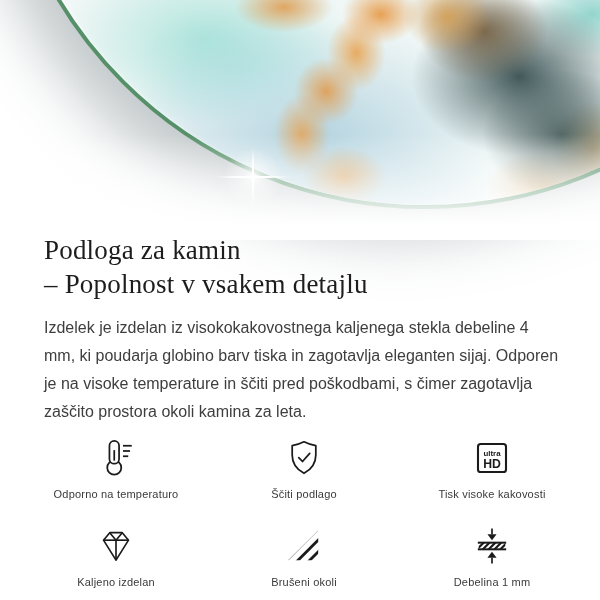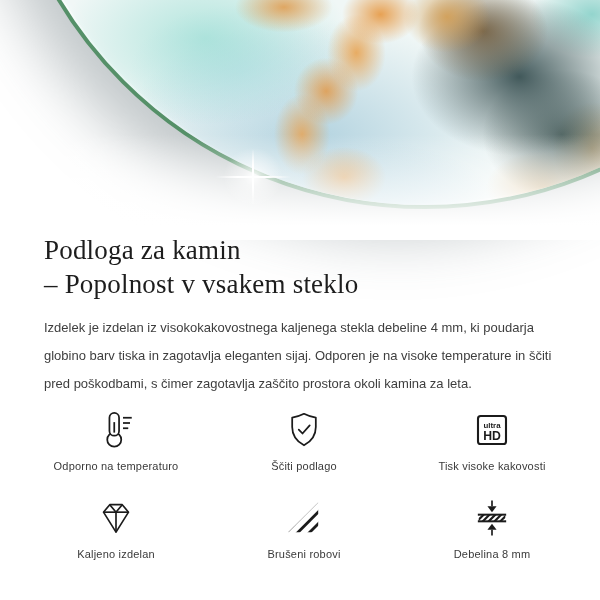--- a/index.html
+++ b/index.html
@@ -77,21 +77,21 @@
     margin-top:-7px;
     font-family:"Liberation Serif", serif;
     font-weight:400;
     font-size:27px;
     line-height:34px;
     color:#1d1d1d;
     letter-spacing:.2px;
   }
   .description {
     margin-top:13px;
-    font-size:13px;
+    font-size:16px;
     line-height:28px;
     color:#3e3e3e;
     max-width:530px;
   }
 
   .features {
     margin:10px -22px 0;
     display:grid;
     grid-template-columns:repeat(3, 1fr);
     row-gap:24px;
@@ -118,21 +118,21 @@
     <div class="glass-disc">
       <div class="art"></div>
     </div>
     <div class="hero-fade"></div>
     <div class="sparkle"></div>
   </section>
 
   <main class="content">
     <h1>
       <span>Podloga za kamin</span><br>
-      <span>– Popolnost v vsakem steklo</span>
+      <span>– Popolnost v vsakem detajlu</span>
     </h1>
 
     <p class="description">Izdelek je izdelan iz visokokakovostnega kaljenega stekla debeline 4 mm, ki poudarja globino barv tiska in zagotavlja eleganten sijaj. Odporen je na visoke temperature in ščiti pred poškodbami, s čimer zagotavlja zaščito prostora okoli kamina za leta.</p>
 
     <div class="features">
 
       <div class="feature">
         <div class="icon-box">
           <svg class="ico" width="42" height="42" viewBox="0 0 48 48">
             <circle cx="22" cy="35" r="8"></circle>
@@ -189,21 +189,21 @@
             </defs>
             <g clip-path="url(#triClip)" stroke-width="3.4">
               <line x1="-16" y1="46" x2="46" y2="-16"></line>
               <line x1="-2" y1="46" x2="46" y2="-2"></line>
               <line x1="12" y1="46" x2="46" y2="12"></line>
               <line x1="26" y1="46" x2="46" y2="26"></line>
               <line x1="40" y1="46" x2="46" y2="40"></line>
             </g>
           </svg>
         </div>
-        <div class="label">Brušeni robovi</div>
+        <div class="label">Brušeni okoli</div>
       </div>
 
       <div class="feature">
         <div class="icon-box">
           <svg class="ico" width="40" height="40" viewBox="0 0 48 48">
             <defs>
               <clipPath id="barClip">
                   <rect x="8" y="20.5" width="32" height="7"></rect>
                 </clipPath>
             </defs>
@@ -217,18 +217,18 @@
               <line x1="25" y1="30" x2="39" y2="16"></line>
               <line x1="32" y1="30" x2="46" y2="16"></line>
               <line x1="39" y1="30" x2="53" y2="16"></line>
             </g>
             <line x1="7" y1="20" x2="41" y2="20" stroke-width="2.4"></line>
             <line x1="7" y1="28" x2="41" y2="28" stroke-width="2.4"></line>
             <path d="M18.5 38 L29.5 38 L24 31 Z" fill="#1b1b1b" stroke="none"></path>
             <line x1="24" y1="38" x2="24" y2="45"></line>
           </svg>
         </div>
-        <div class="label">Debelina 8 mm</div>
+        <div class="label">Debelina 1 mm</div>
       </div>
 
     </div>
   </main>
 </div>
 
 </body></html>

